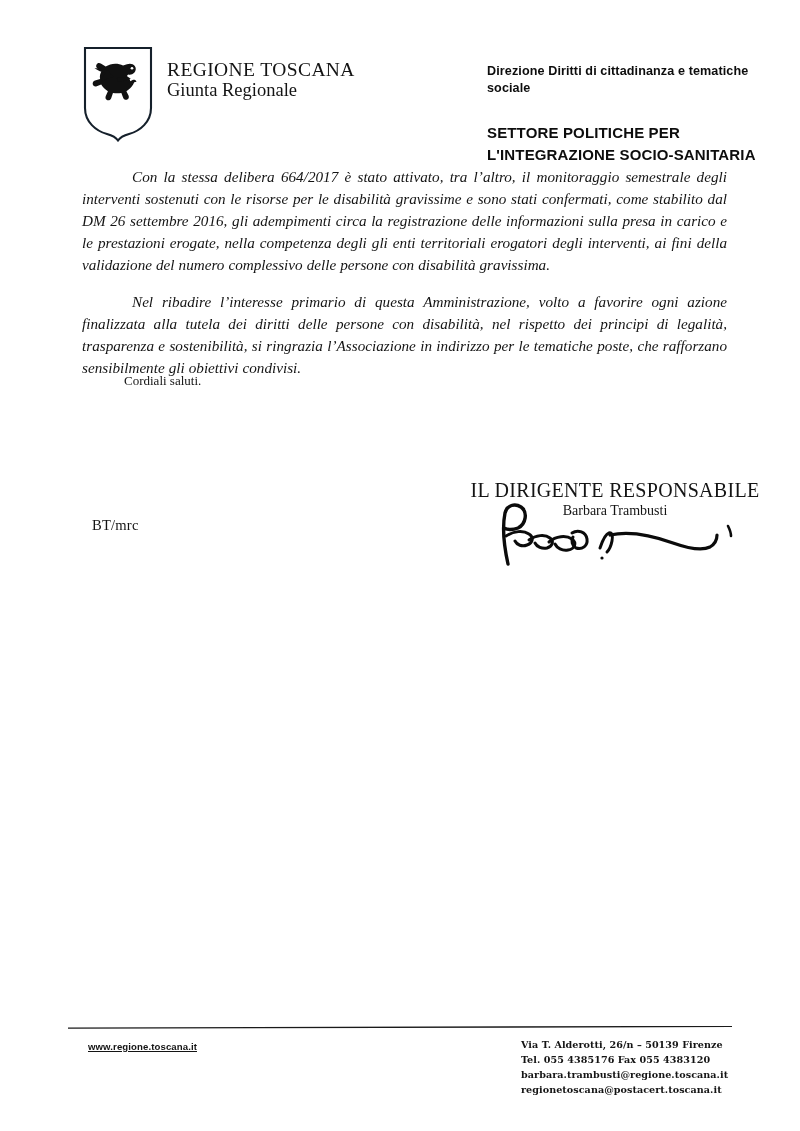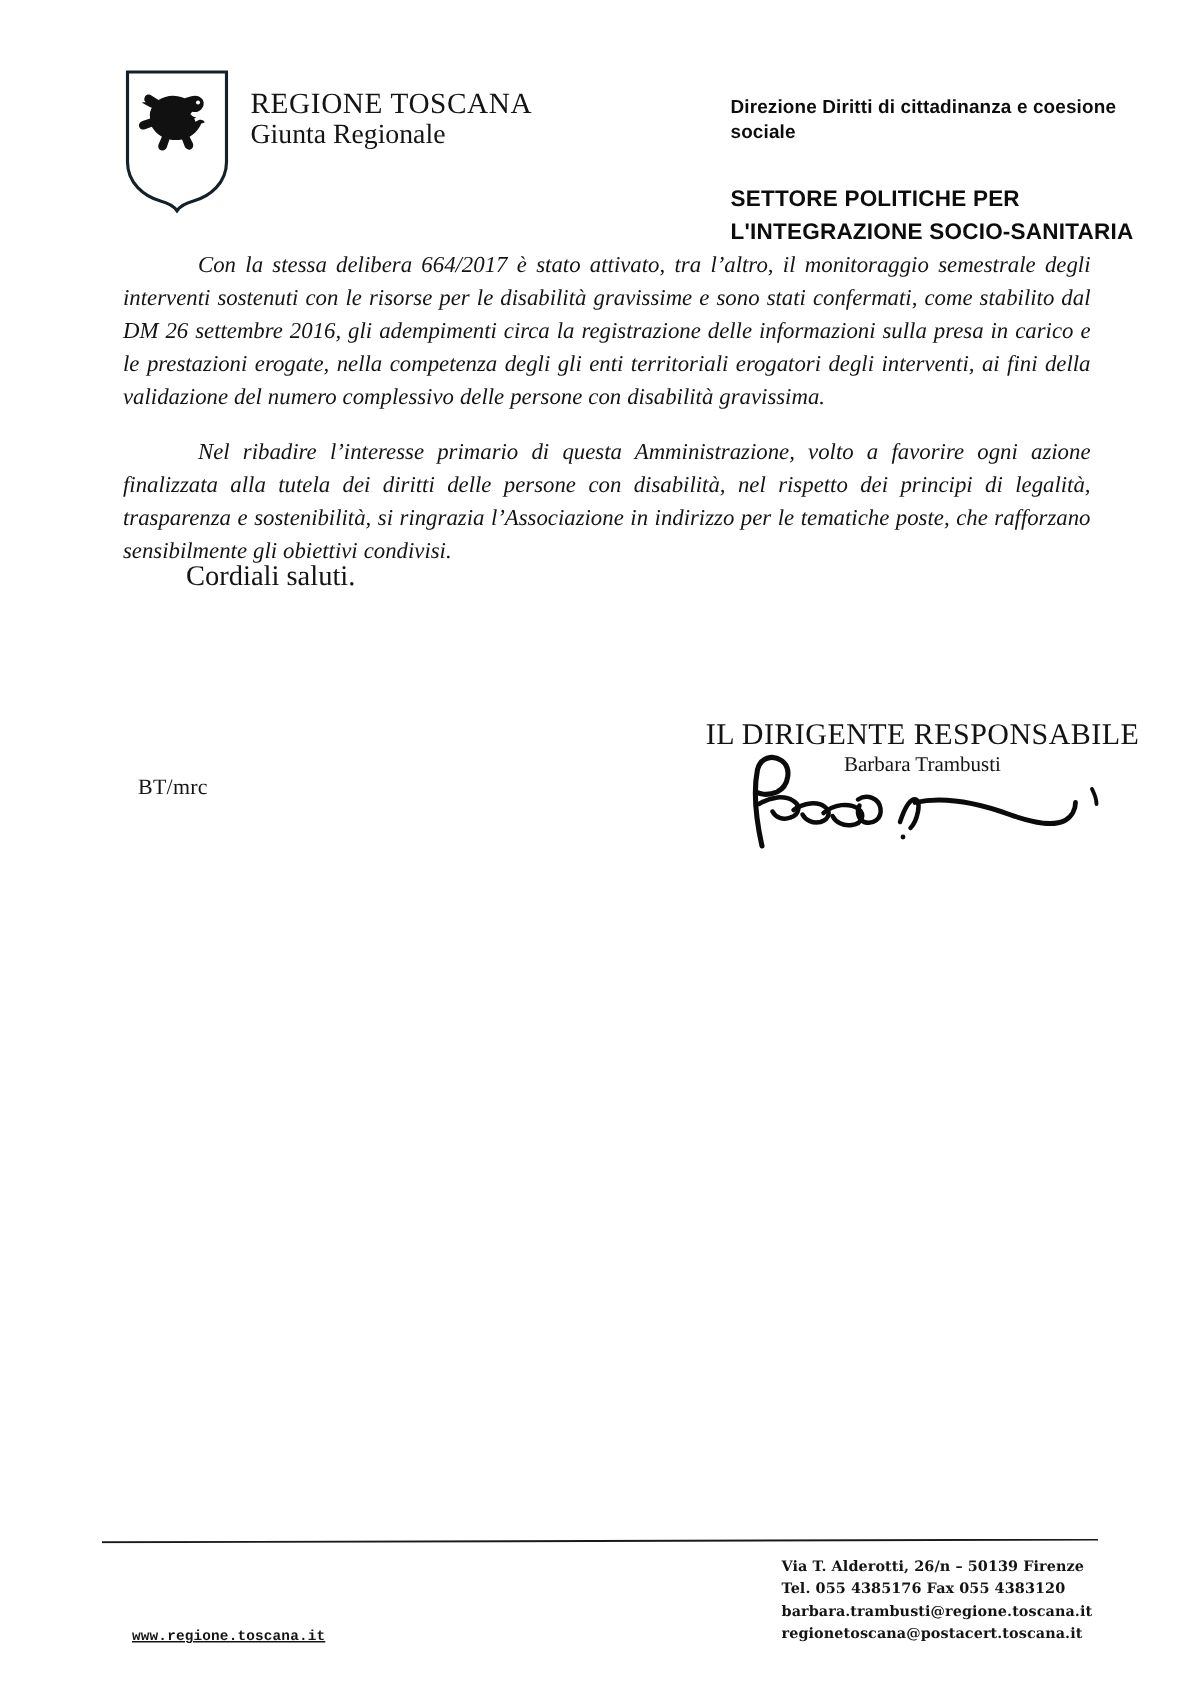--- a/index.html
+++ b/index.html
@@ -97,21 +97,21 @@
     margin: 0 0 16px 0;
     word-spacing: 0.2px;
     font-style: italic;
   }
   .para:last-child { margin-bottom: 0; }
 
   #closing {
     position: absolute;
     left: 124px;
     top: 372px;
-    font-size: 19px;
+    font-size: 13px;
     line-height: 1.4;
   }
 
   
   #signature-block {
     position: absolute;
     left: 470px;
     top: 478px;
     width: 290px;
     text-align: center;
@@ -156,27 +156,26 @@
     position: absolute;
     left: 0;
     top: 1038px;
     width: 800px;
     height: 70px;
   }
   #footer-site {
     position: absolute;
     left: 88px;
     top: 3px;
-    font-family: Liberation Mono, monospace;
+    font-family: Liberation Sans, sans-serif;
     font-size: 9.6px;
     font-weight: bold;
     letter-spacing: 0.1px;
     text-decoration: underline;
     color: #141414;
-    margin-top: 44px;
   }
   #footer-contacts {
     position: absolute;
     left: 521px;
     top: 0;
     font-family: "DejaVu Serif", "Liberation Serif", serif;
     font-size: 9.6px;
     font-weight: bold;
     line-height: 1.55;
     letter-spacing: 0.05px;
@@ -209,21 +208,21 @@
         </g>
       </svg>
 
       <div id="org-names">
         <div class="org-line-1">REGIONE TOSCANA</div>
         <div class="org-line-2">Giunta Regionale</div>
       </div>
     </div>
 
     <div id="dept-block">
-      <div class="dept-title">Direzione Diritti di cittadinanza e coesione sociale</div>
+      <div class="dept-title">Direzione Diritti di cittadinanza e tematiche sociale</div>
       <div class="dept-sub">SETTORE POLITICHE PER L'INTEGRAZIONE SOCIO-SANITARIA</div>
     </div>
   </div>
 
   <div id="letter-body">
     <p class="para">Con la stessa delibera 664/2017 è stato attivato, tra l’altro, il monitoraggio semestrale degli interventi sostenuti con le risorse per le disabilità gravissime e sono stati confermati, come stabilito dal DM 26 settembre 2016, gli adempimenti circa la registrazione delle informazioni sulla presa in carico e le prestazioni erogate, nella competenza degli gli enti territoriali erogatori degli interventi, ai fini della validazione del numero complessivo delle persone con disabilità gravissima.</p>
     <p class="para">Nel ribadire l’interesse primario di questa Amministrazione, volto a favorire ogni azione finalizzata alla tutela dei diritti delle persone con disabilità, nel rispetto dei principi di legalità, trasparenza e sostenibilità, si ringrazia l’Associazione in indirizzo per le tematiche poste, che rafforzano sensibilmente gli obiettivi condivisi.</p>
   </div>
 
   <div id="closing">Cordiali saluti.</div>

